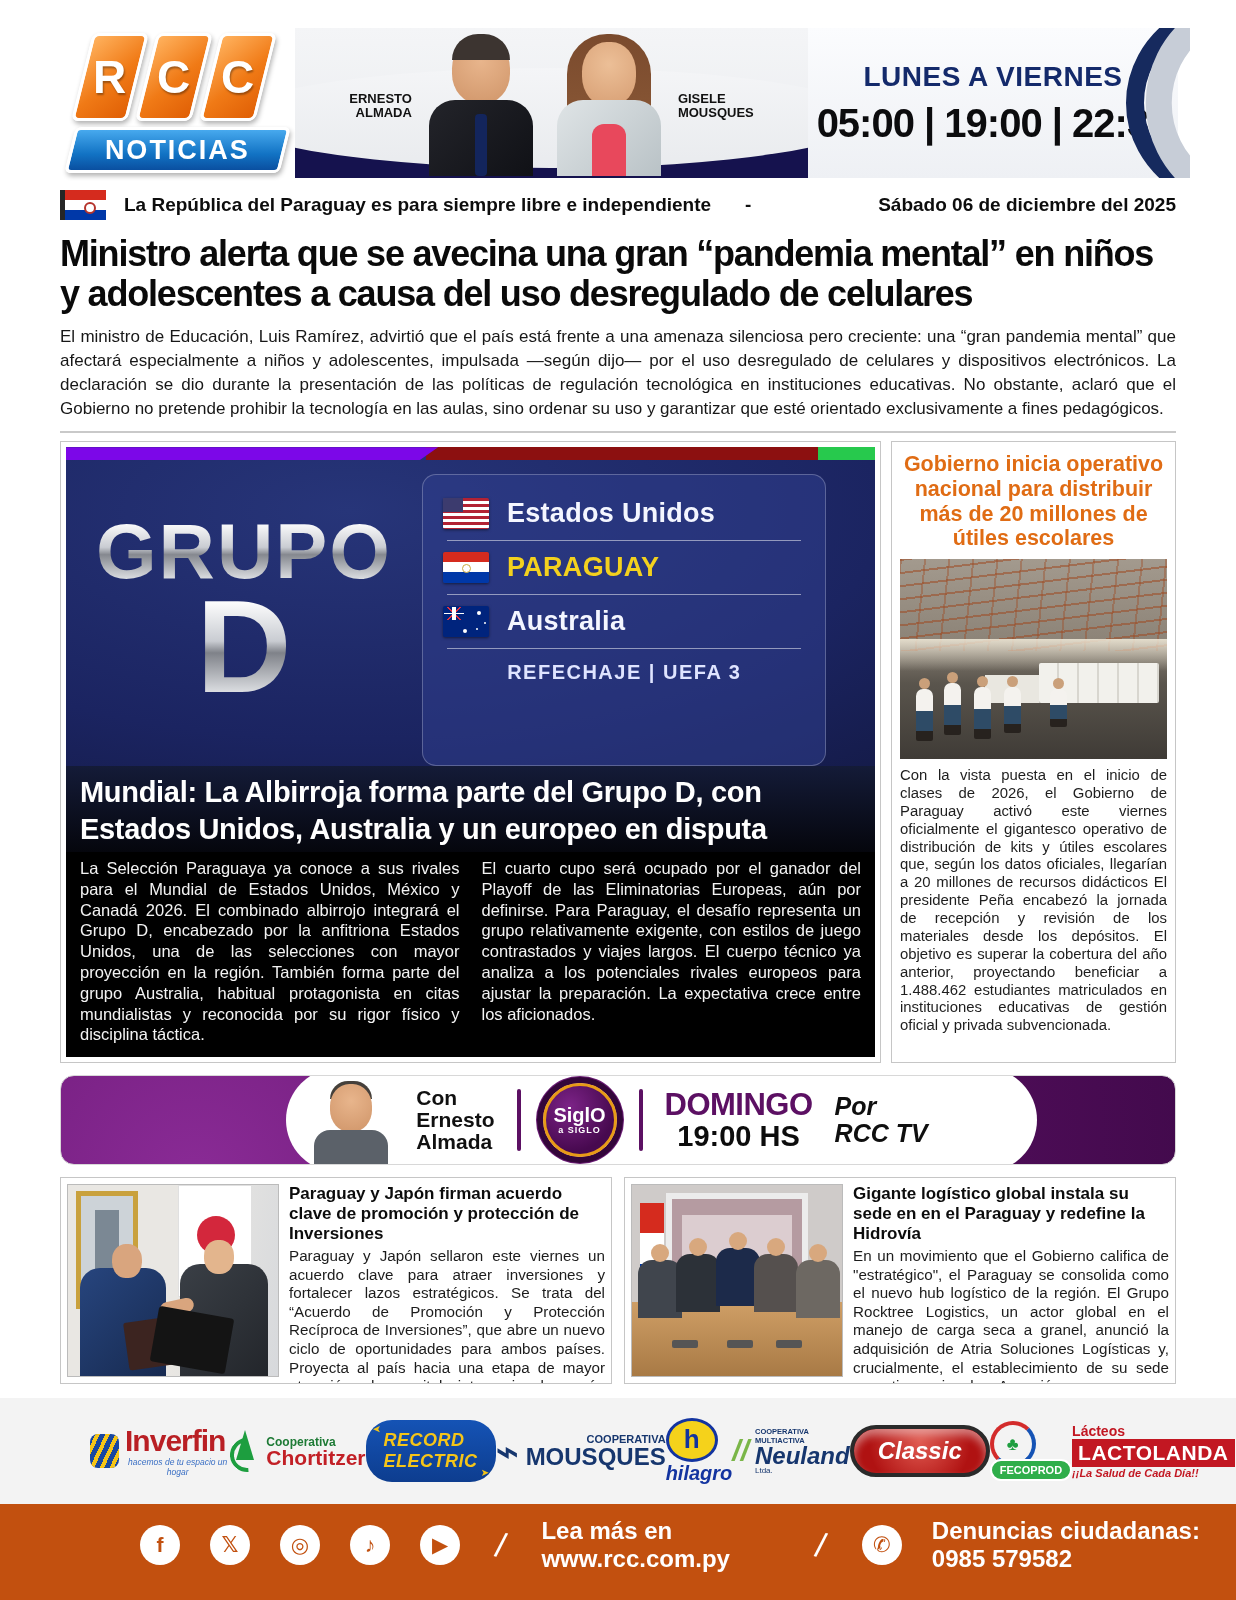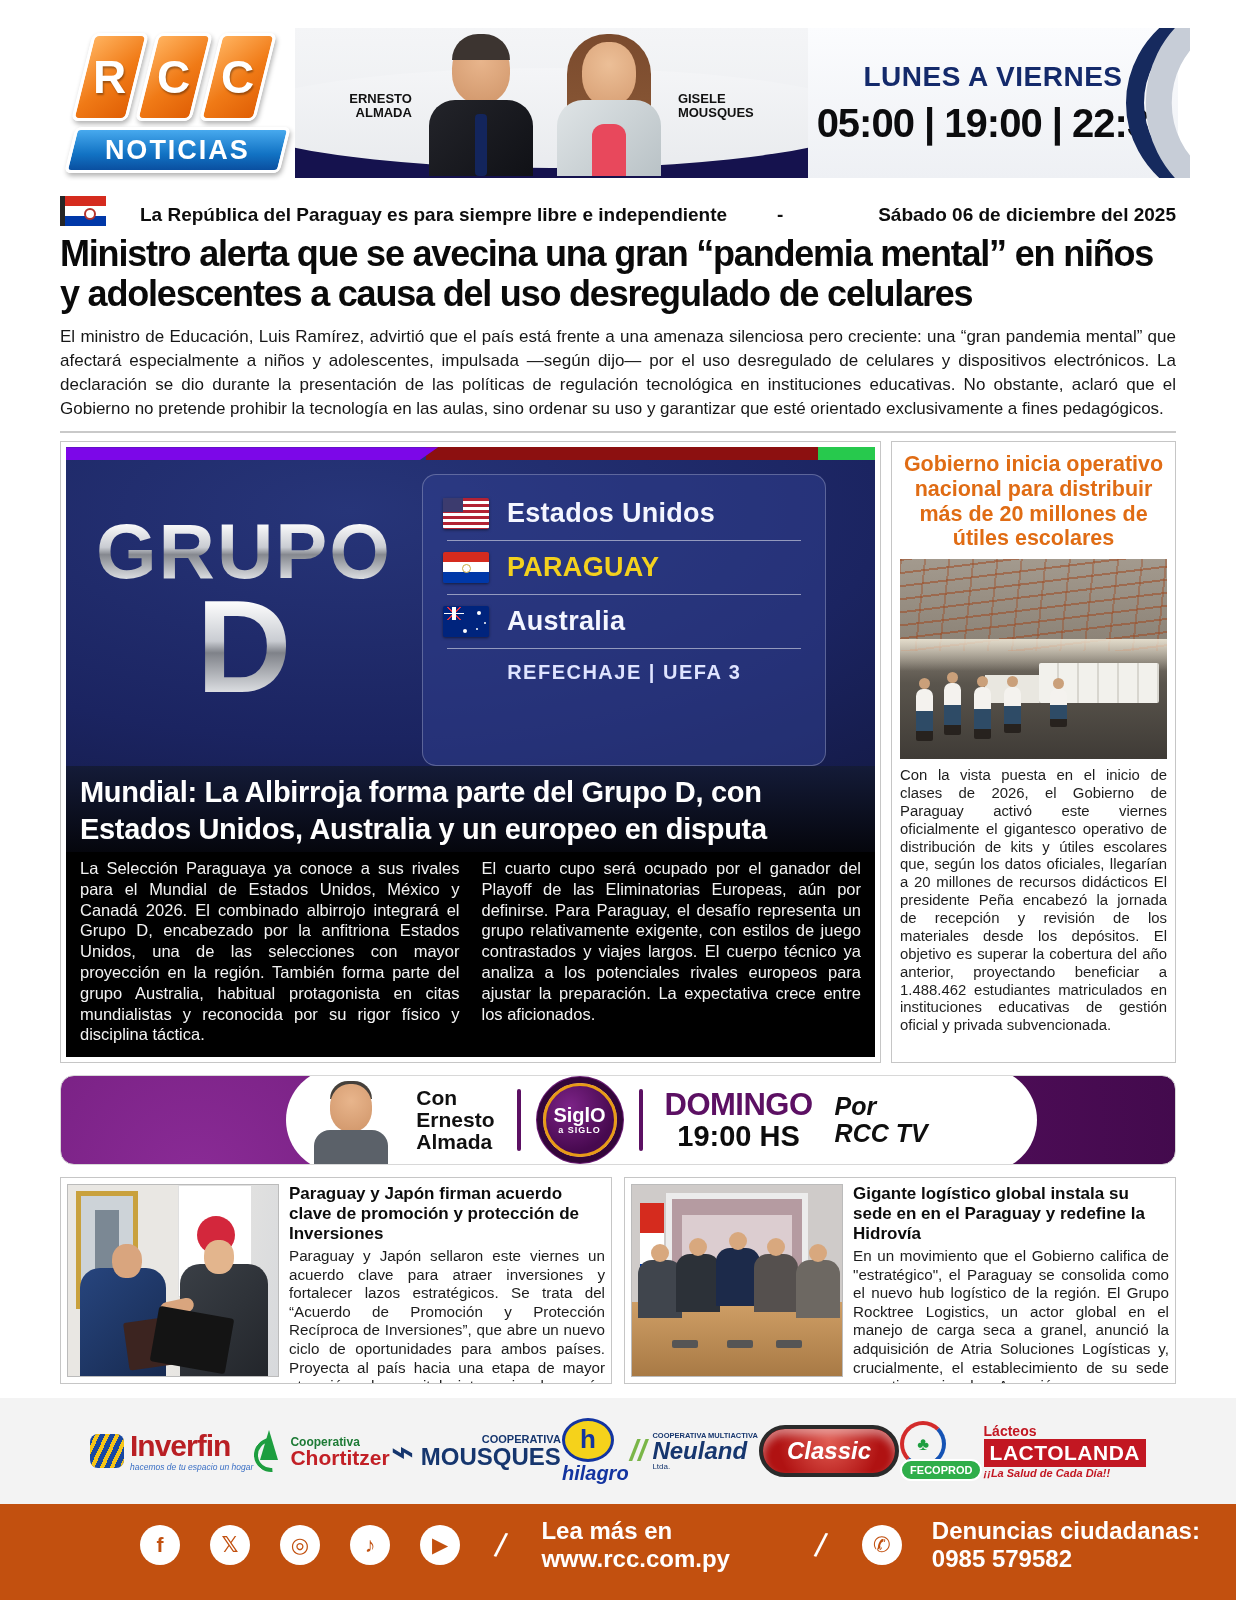--- a/index.html
+++ b/index.html
@@ -32,21 +32,21 @@
   .anchor-photo .suit.lady { background:linear-gradient(135deg,#dfe4e6,#b9c2c6); }
   .anchor-photo .tie { position:absolute; bottom:0; left:50%; transform:translateX(-50%); width:12px; height:62px; background:#13255c; border-radius:4px; }
   .anchor-photo .blouse { position:absolute; bottom:0; left:50%; transform:translateX(-50%); width:34px; height:52px; background:#e8485c; border-radius:12px 12px 0 0; }
 
   .schedule-panel { width:370px; position:relative; background:linear-gradient(180deg,#fbfcfe,#eef0f4); border-radius:0 26px 26px 0; display:flex; flex-direction:column; align-items:center; justify-content:center; gap:8px; }
   .sched-label { color:#142a6b; font-size:28px; font-weight:800; letter-spacing:.5px; }
   .sched-times { color:#0c0c0e; font-size:40px; font-weight:800; letter-spacing:-1px; }
   .swoosh { position:absolute; right:-12px; top:0; height:150px; }
 
   
-  .date-bar { height:42px; margin:6px 60px 0 60px; display:flex; align-items:flex-end; gap:16px; }
+  .date-bar { height:42px; margin:6px 60px 0 60px; display:flex; align-items:center; }
   .py-flag { width:46px; height:30px; display:inline-block; border-left:5px solid #262626; background:linear-gradient(180deg,#d52b1e 0 33%,#ffffff 33% 66%,#0038a8 66%); position:relative; }
   .py-flag::after { content:''; position:absolute; top:12px; left:19px; width:8px; height:8px; border-radius:50%; background:#fff; border:2px solid #b5342c; }
   .motto { font-size:19px; font-weight:700; color:#0d0d0d; margin-left:18px; }
   .dash { font-size:19px; font-weight:700; margin-left:34px; }
   .date-text { font-size:19px; font-weight:800; color:#0d0d0d; margin-left:auto; }
 
   
   .headline { margin:8px 60px 2px 60px; font-size:36px; line-height:1.12; font-weight:800; letter-spacing:-1.2px; color:#0a0a0a; }
   .lead-body { margin:8px 60px 0 60px; font-size:17px; line-height:1.42; text-align:justify; color:#171717; }
   .rule { border:none; border-top:2px solid #c9c9c9; margin:10px 60px 0 60px; }
@@ -394,20 +394,23 @@
       </span>
     </div>
     <div class="sponsor">
       <span class="chor-tree"></span>
       <span>
         <div class="chor-l1">Cooperativa</div>
         <div class="chor-l2">Chortitzer</div>
       </span>
     </div>
     <div class="sponsor">
+      <span class="record">RECORD ELECTRIC</span>
+    </div>
+    <div class="sponsor">
       <span class="fern-icon">⌁</span>
       <span>
         <div class="fern-l1">COOPERATIVA</div>
         <div class="fern-l2">MOUSQUES</div>
       </span>
     </div>
     <div class="sponsor">
       <span>
         <div class="hil-icon">
             <span>h</span>

